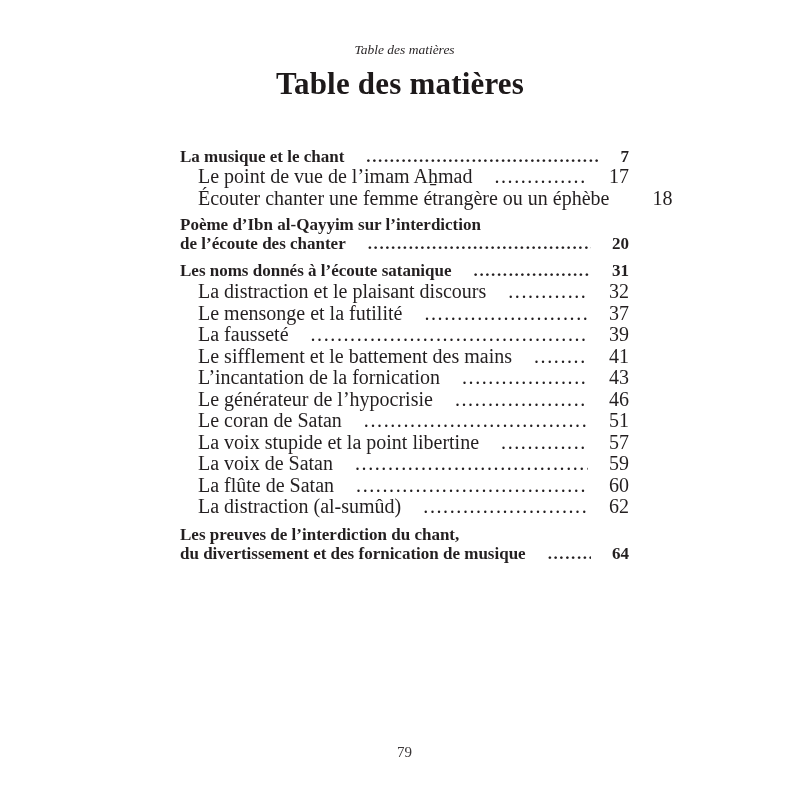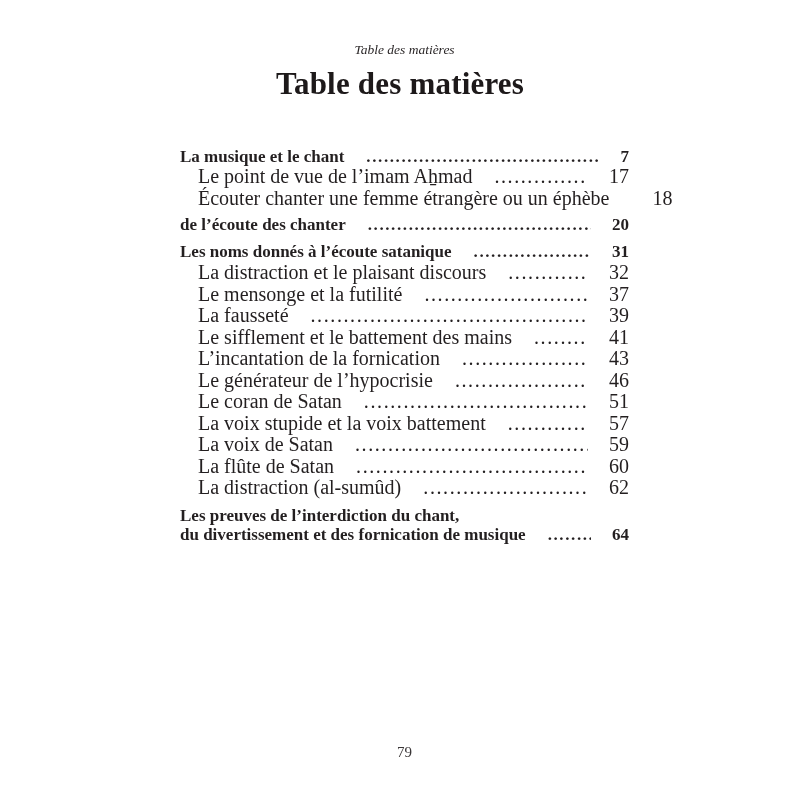--- a/index.html
+++ b/index.html
@@ -101,20 +101,23 @@
       </div>
       <div class="entry l2">
         <div class="row">
           <span class="label">Écouter chanter une femme étrangère ou un éphèbe</span>
           <span class="dots">............................................................................................................................................................................................................................</span>
           <span class="pageno">18</span>
         </div>
       </div>
       <div class="entry l1">
         <div class="row">
+          <span class="label">Poème d’Ibn al-Qayyim sur l’interdiction</span>
+        </div>
+        <div class="row">
           <span class="label">de l’écoute des chanter</span>
           <span class="dots">............................................................................................................................................................................................................................</span>
           <span class="pageno">20</span>
         </div>
       </div>
       <div class="entry l1">
         <div class="row">
           <span class="label">Les noms donnés à l’écoute satanique</span>
           <span class="dots">............................................................................................................................................................................................................................</span>
           <span class="pageno">31</span>
@@ -164,21 +167,21 @@
       </div>
       <div class="entry l2">
         <div class="row">
           <span class="label">Le coran de Satan</span>
           <span class="dots">............................................................................................................................................................................................................................</span>
           <span class="pageno">51</span>
         </div>
       </div>
       <div class="entry l2">
         <div class="row">
-          <span class="label">La voix stupide et la voix battement</span>
+          <span class="label">La voix stupide et la point libertine</span>
           <span class="dots">............................................................................................................................................................................................................................</span>
           <span class="pageno">57</span>
         </div>
       </div>
       <div class="entry l2">
         <div class="row">
           <span class="label">La voix de Satan</span>
           <span class="dots">............................................................................................................................................................................................................................</span>
           <span class="pageno">59</span>
         </div>

